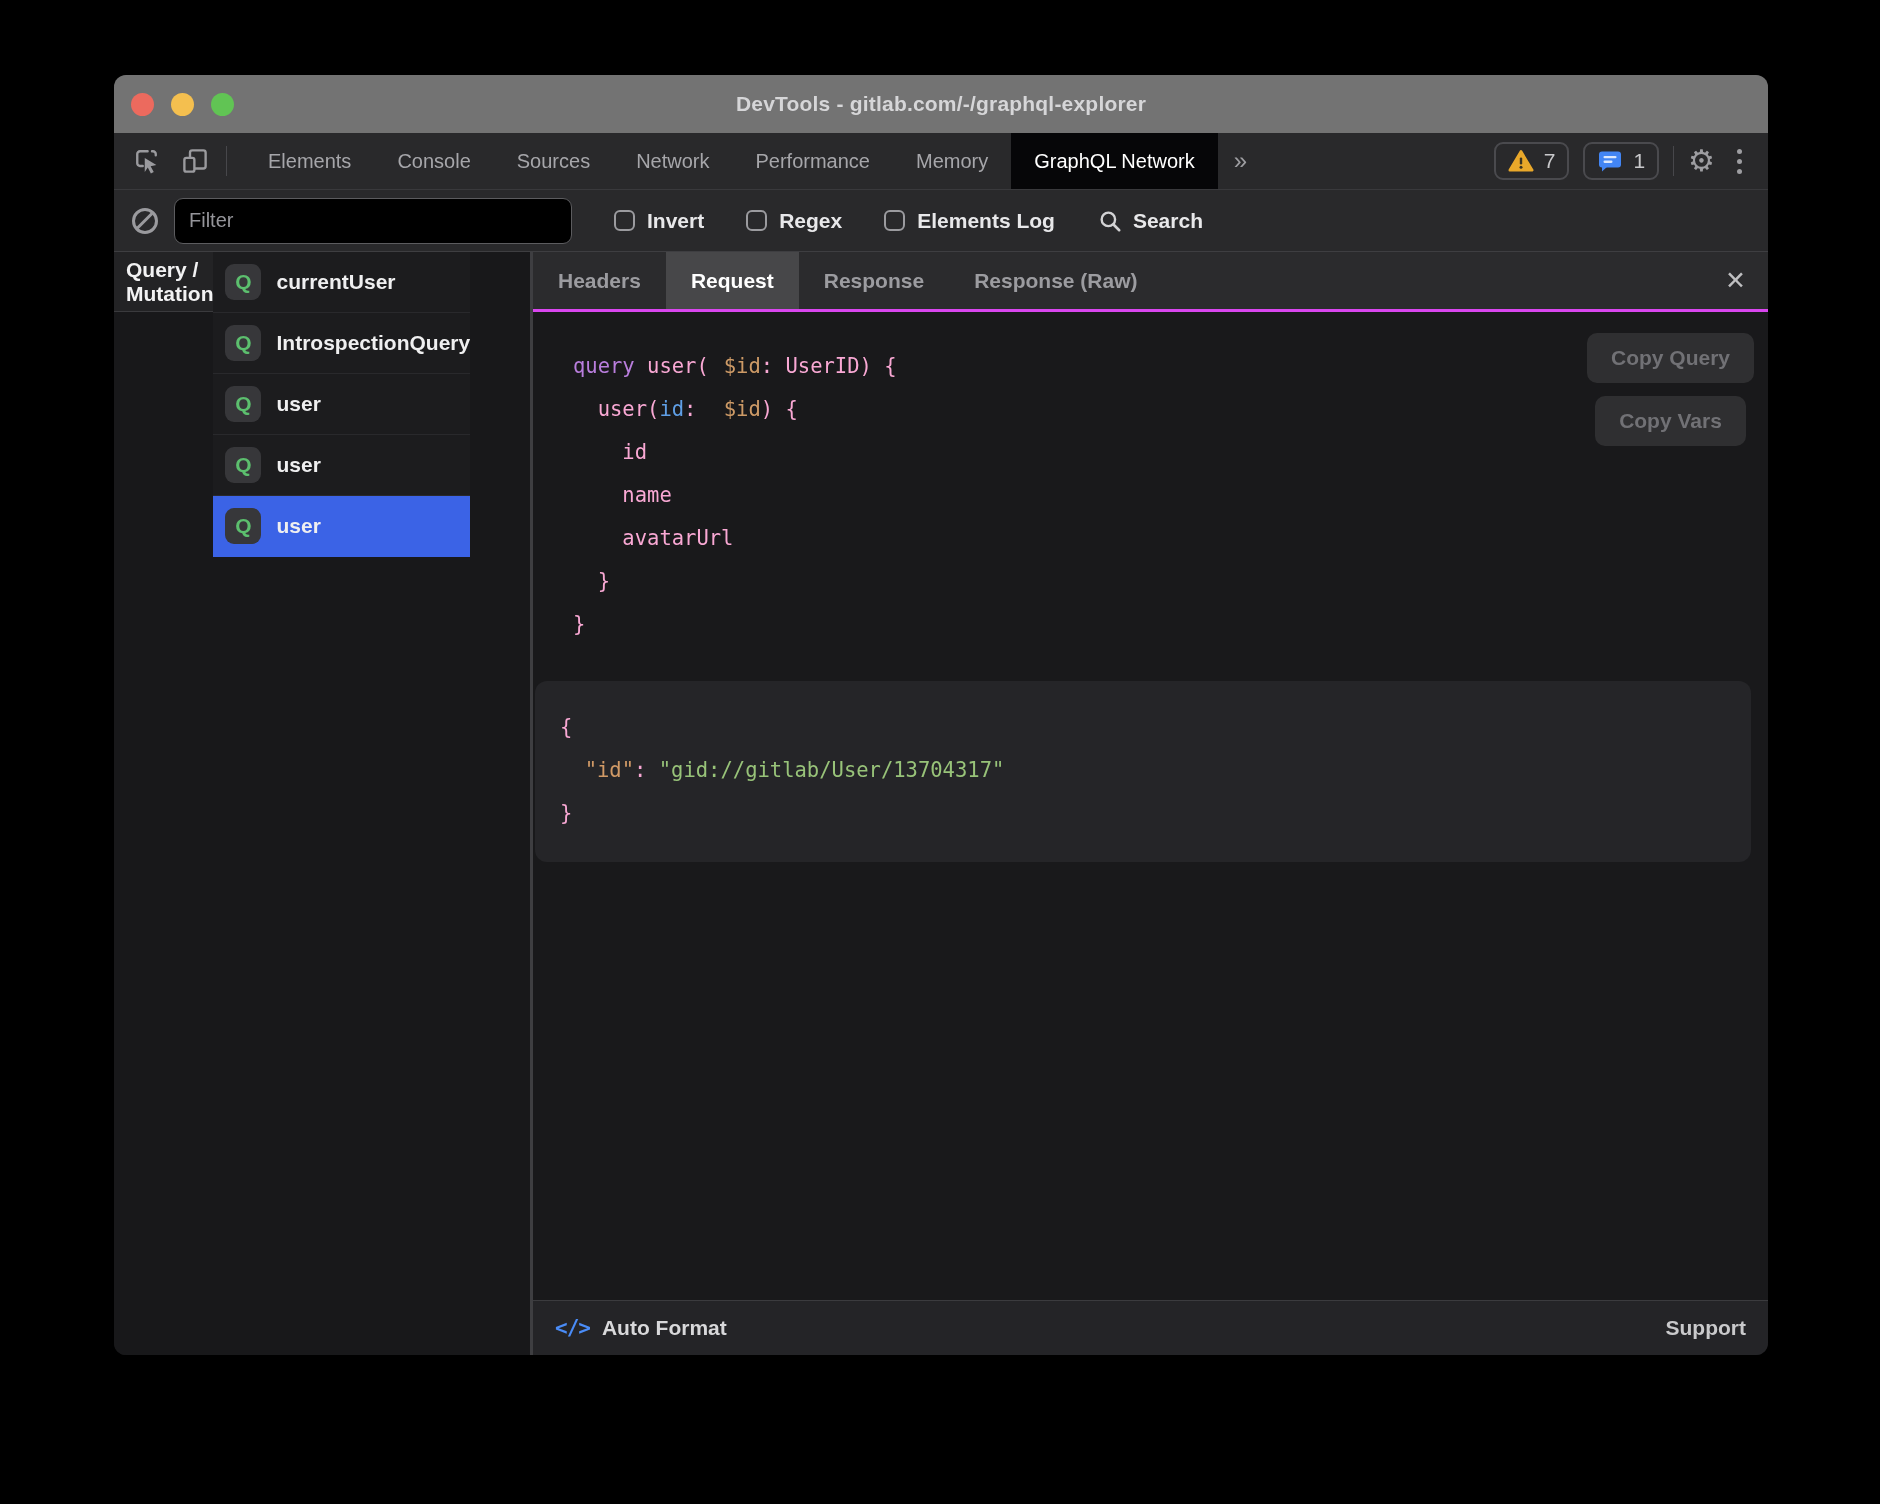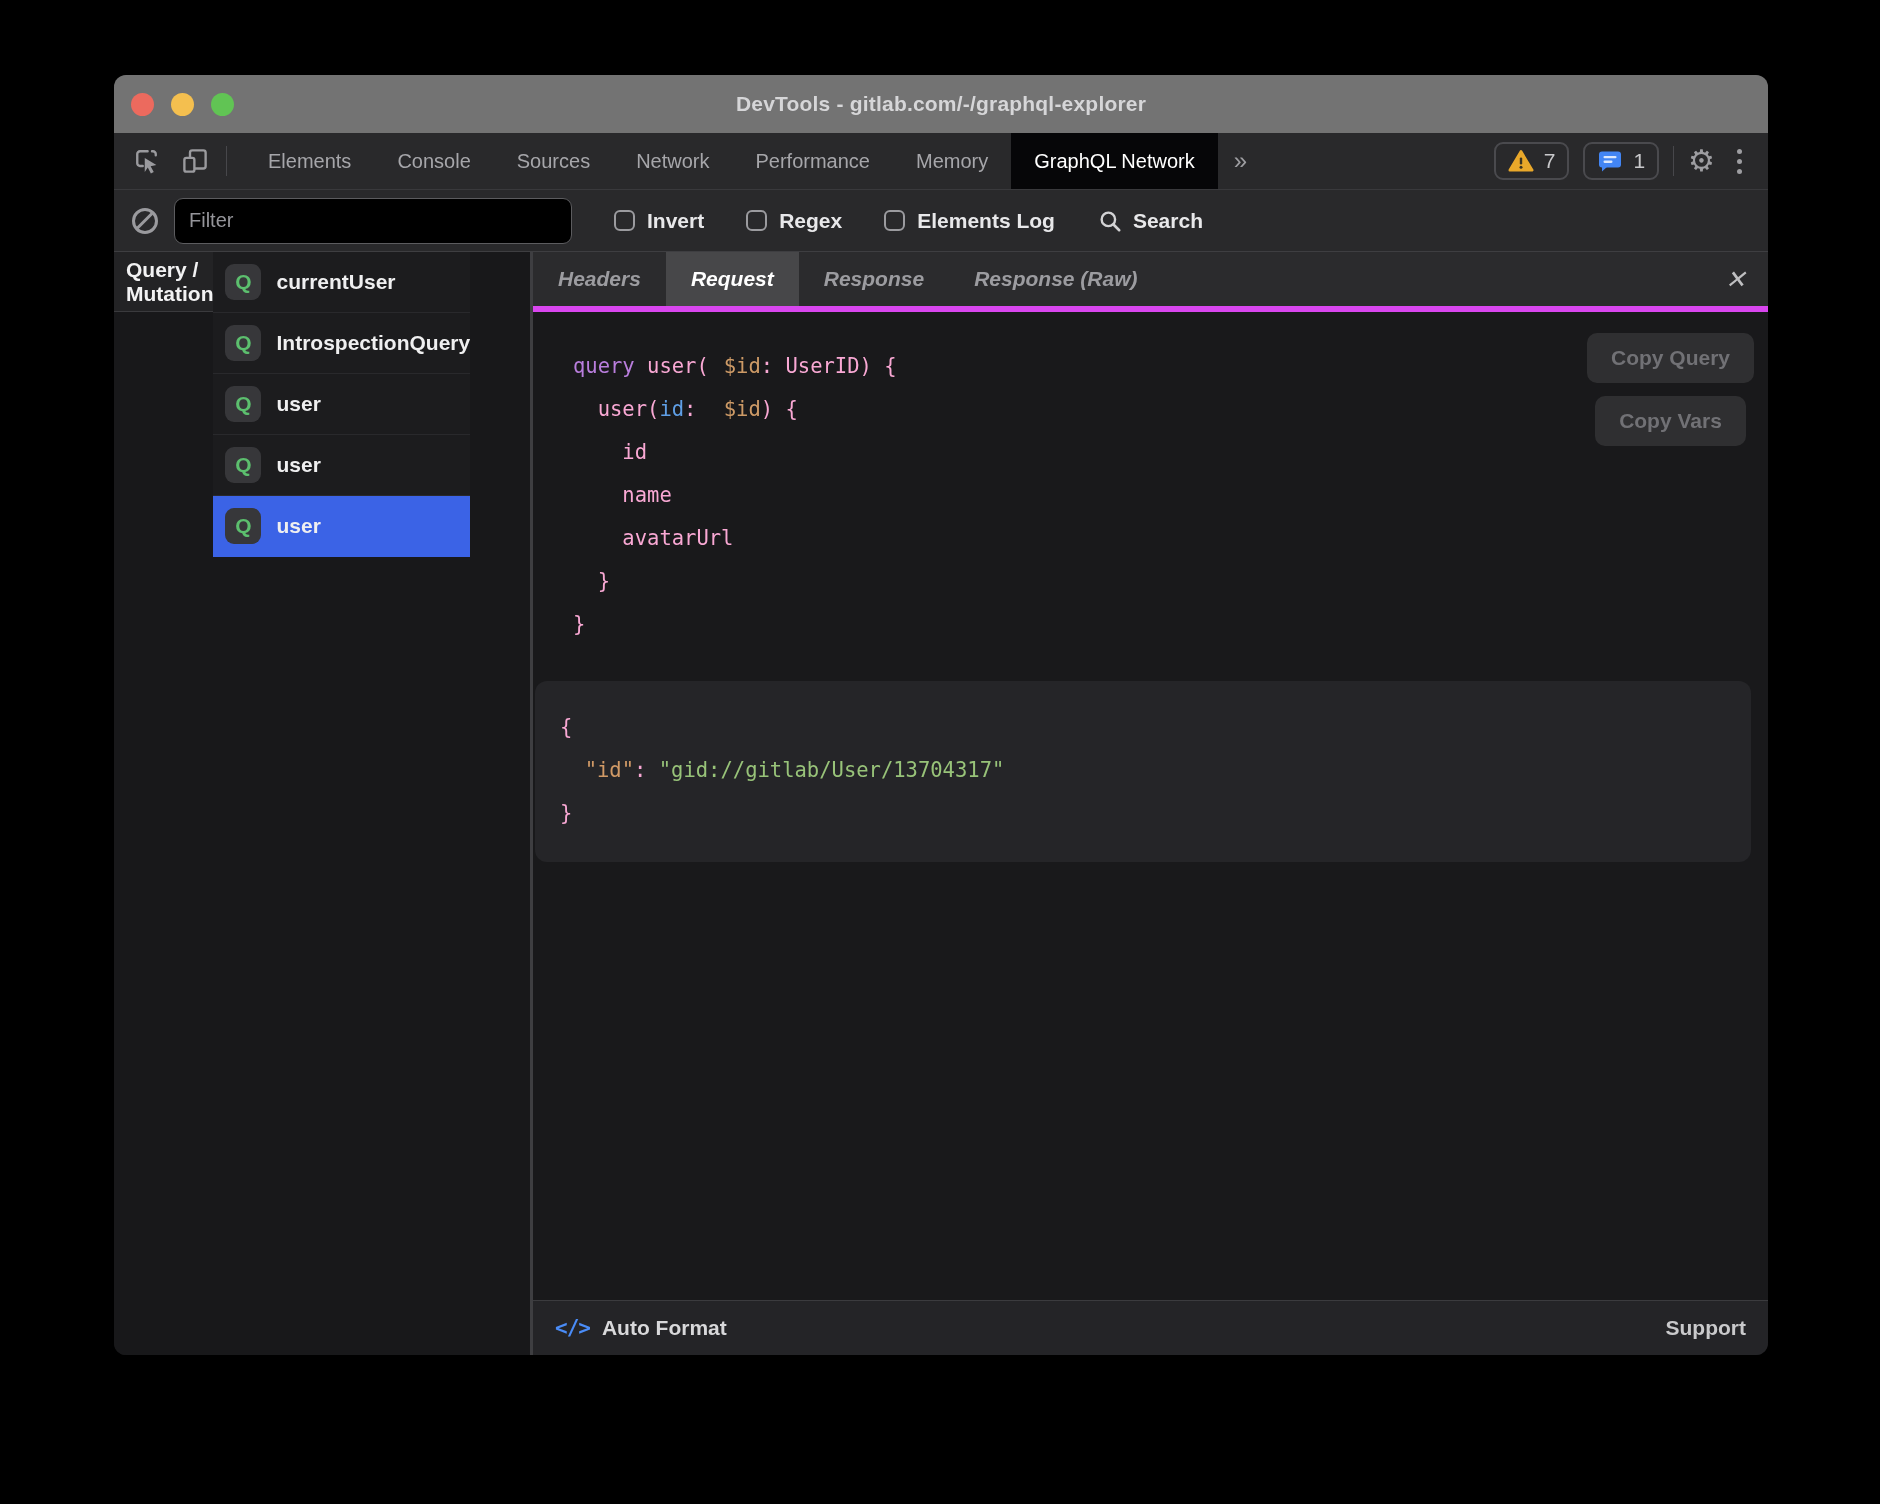--- a/index.html
+++ b/index.html
@@ -61,21 +61,21 @@
   .qrow { height:61px; display:flex; align-items:center; background:#1c1c1e;
     border-bottom:1px solid #29292c; }
   .qrow.selected { background:#3b63e6; border-bottom-color:#3b63e6; }
   .qbadge { width:36px; height:36px; margin-left:12px; border-radius:9px; background:#37373a;
     display:flex; align-items:center; justify-content:center;
     color:#5cbf6e; font-size:21px; font-weight:700; }
   .qlabel { margin-left:15px; color:#efeff0; font-size:21px; font-weight:700; }
 
   .content { flex:1; display:flex; flex-direction:column; min-width:0; }
   .panel-tabs { height:60px; flex:0 0 60px; background:#2b2b2d; display:flex; align-items:stretch;
-    border-bottom:6px solid #d946ef;font-style:italic; }
+    border-bottom:3px solid #d946ef; }
   .panel-tab { display:flex; align-items:center; padding:0 25px; color:#9c9ca0;
     font-size:21px; font-weight:700; }
   .panel-tab.active { background:#474749; color:#ffffff; }
   .close-x { margin-left:auto; display:flex; align-items:center; padding:0 22px;
     color:#bfbfc1; font-size:25px; }
 
   
   .request-view { flex:1; background:#19191b; position:relative; overflow:hidden;
     padding:33px 0 0 40px; }
   .code { font-family:"DejaVu Sans Mono", monospace; font-size:20.5px; line-height:43px; }

